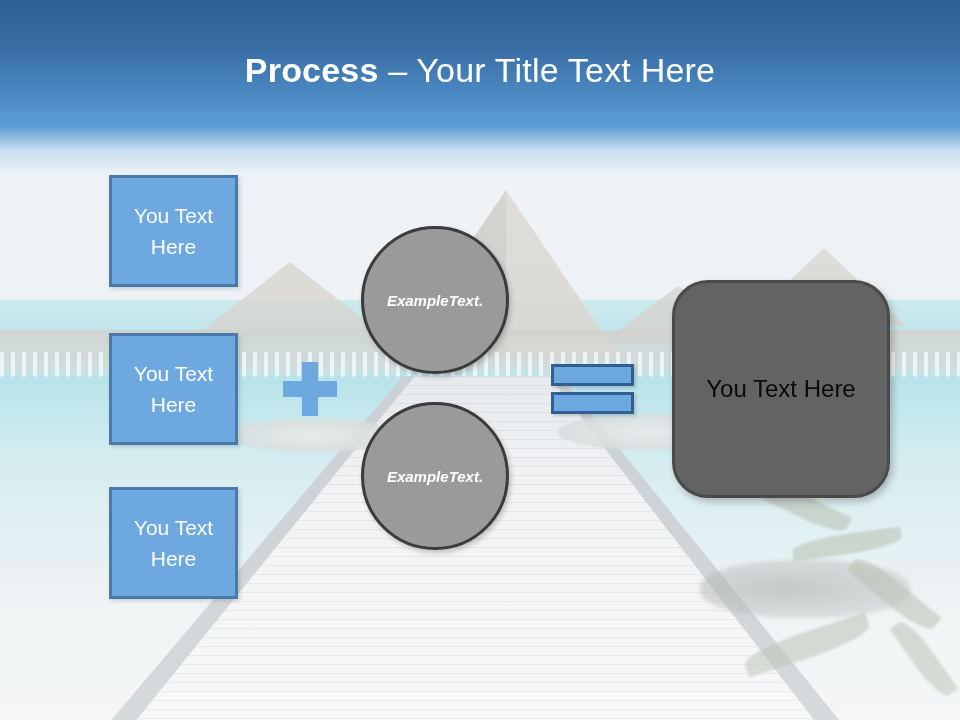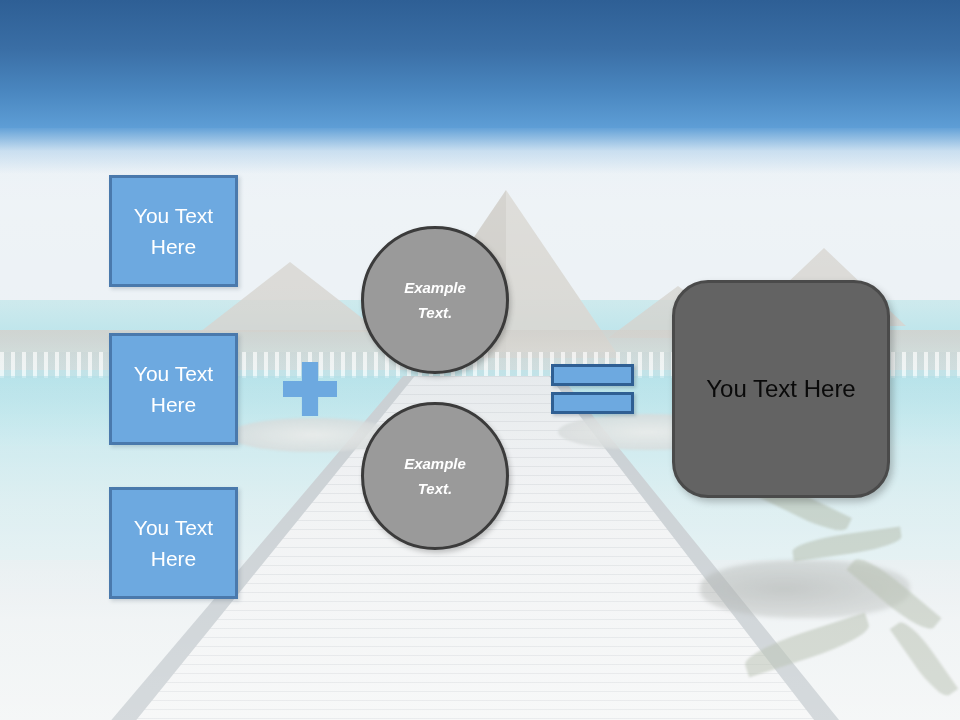--- a/index.html
+++ b/index.html
@@ -210,21 +210,21 @@
   #box-3 { left: 109px; top: 487px; }
 
   .gray-circle {
     position: absolute;
     width: 148px; height: 148px;
     border-radius: 50%;
     background: #9a9a9a;
     border: 3px solid #3b3b3b;
     box-sizing: border-box;
     display: flex;
-    flex-direction: column;
+    flex-direction: row;
     align-items: center;
     justify-content: center;
     color: #ffffff;
     font-size: 15px;
     line-height: 25px;
     font-weight: bold;
     font-style: italic;
     text-align: center;
     box-shadow: 2px 3px 5px rgba(40,40,40,.25);
   }
@@ -314,20 +314,21 @@
   <div class="frond f2"></div>
   <div class="frond f3"></div>
   <div class="frond f4"></div>
   <div class="frond f5"></div>
 
   <div class="bg-layer bg-wash"></div>
 
   <div class="header"></div>
   <div class="header-fade"></div>
 
+  <div class="slide-title"><span class="t-bold">Process</span><span class="t-rest"> – Your Title Text Here</span></div>
 
   <div class="blue-box" id="box-1">
     <span>You Text Here</span>
   </div>
   <div class="blue-box" id="box-2">
     <span>You Text Here</span>
   </div>
   <div class="blue-box" id="box-3">
     <span>You Text Here</span>
   </div>

